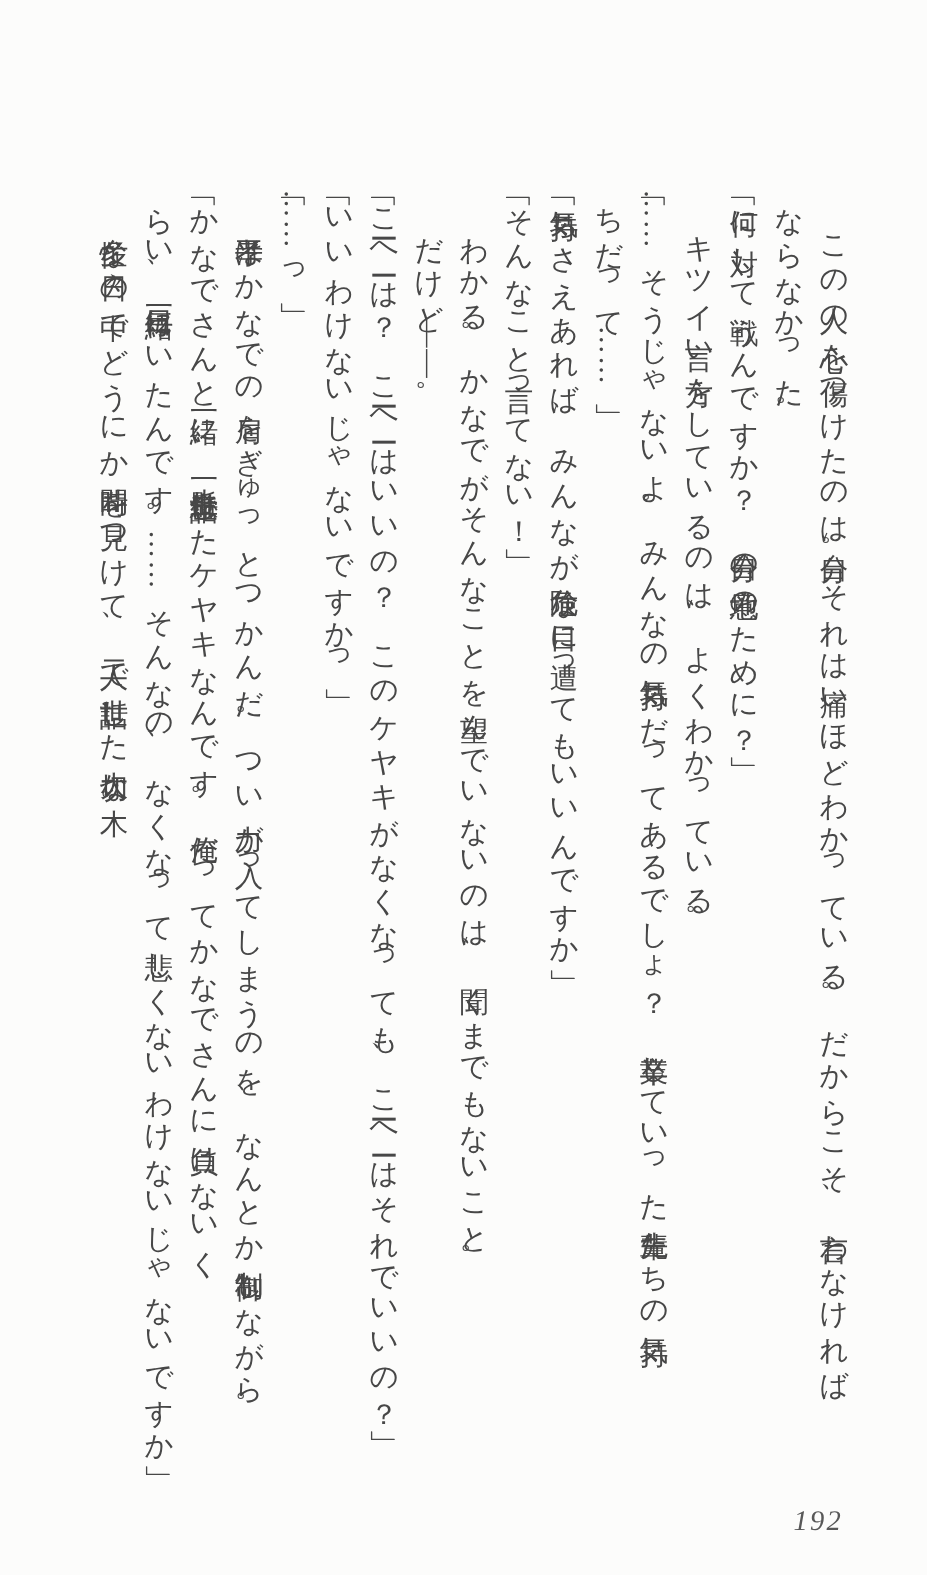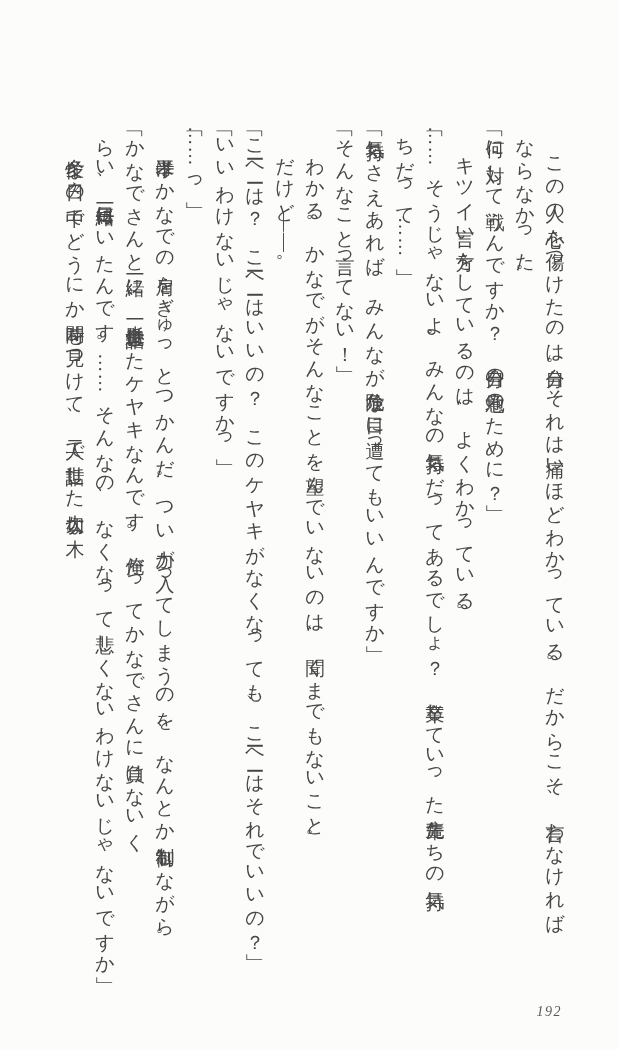--- a/index.html
+++ b/index.html
@@ -38,21 +38,21 @@
   }
   p.line.indent {
     text-indent: 1em;
   }
   .page-number {
     position: absolute;
     top: 1004px;
     right: 56px;
     font-family: "Liberation Serif", "DejaVu Serif", serif;
     font-style: italic;
-    font-size: 14px;
+    font-size: 19px;
     letter-spacing: 1.5px;
     color: #585858;
   }
 </style>
 </head>
 <body>
 
 <div class="page">
   <div class="text-area">
     <p class="line indent">この人の心を傷つけたのは自分。それは痛いほどわかっている。だからこそ、言わなければ</p>

